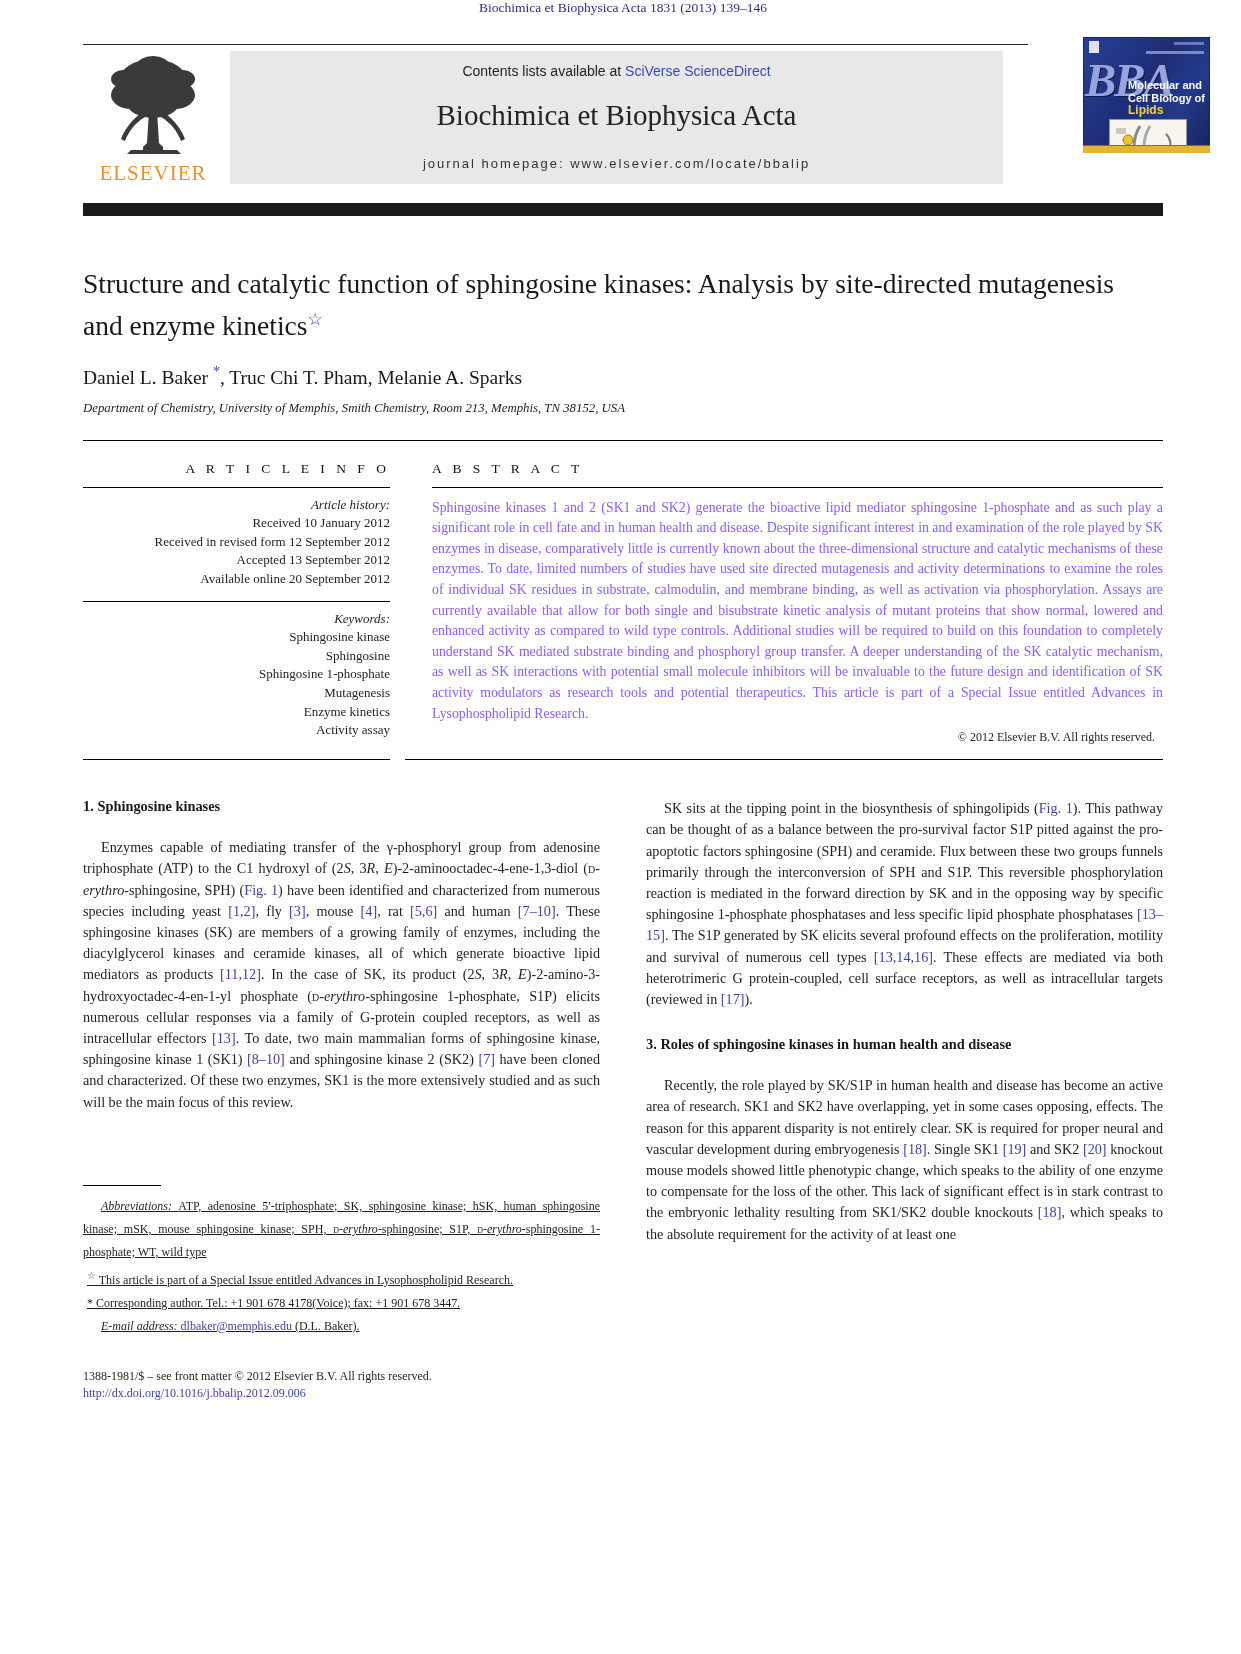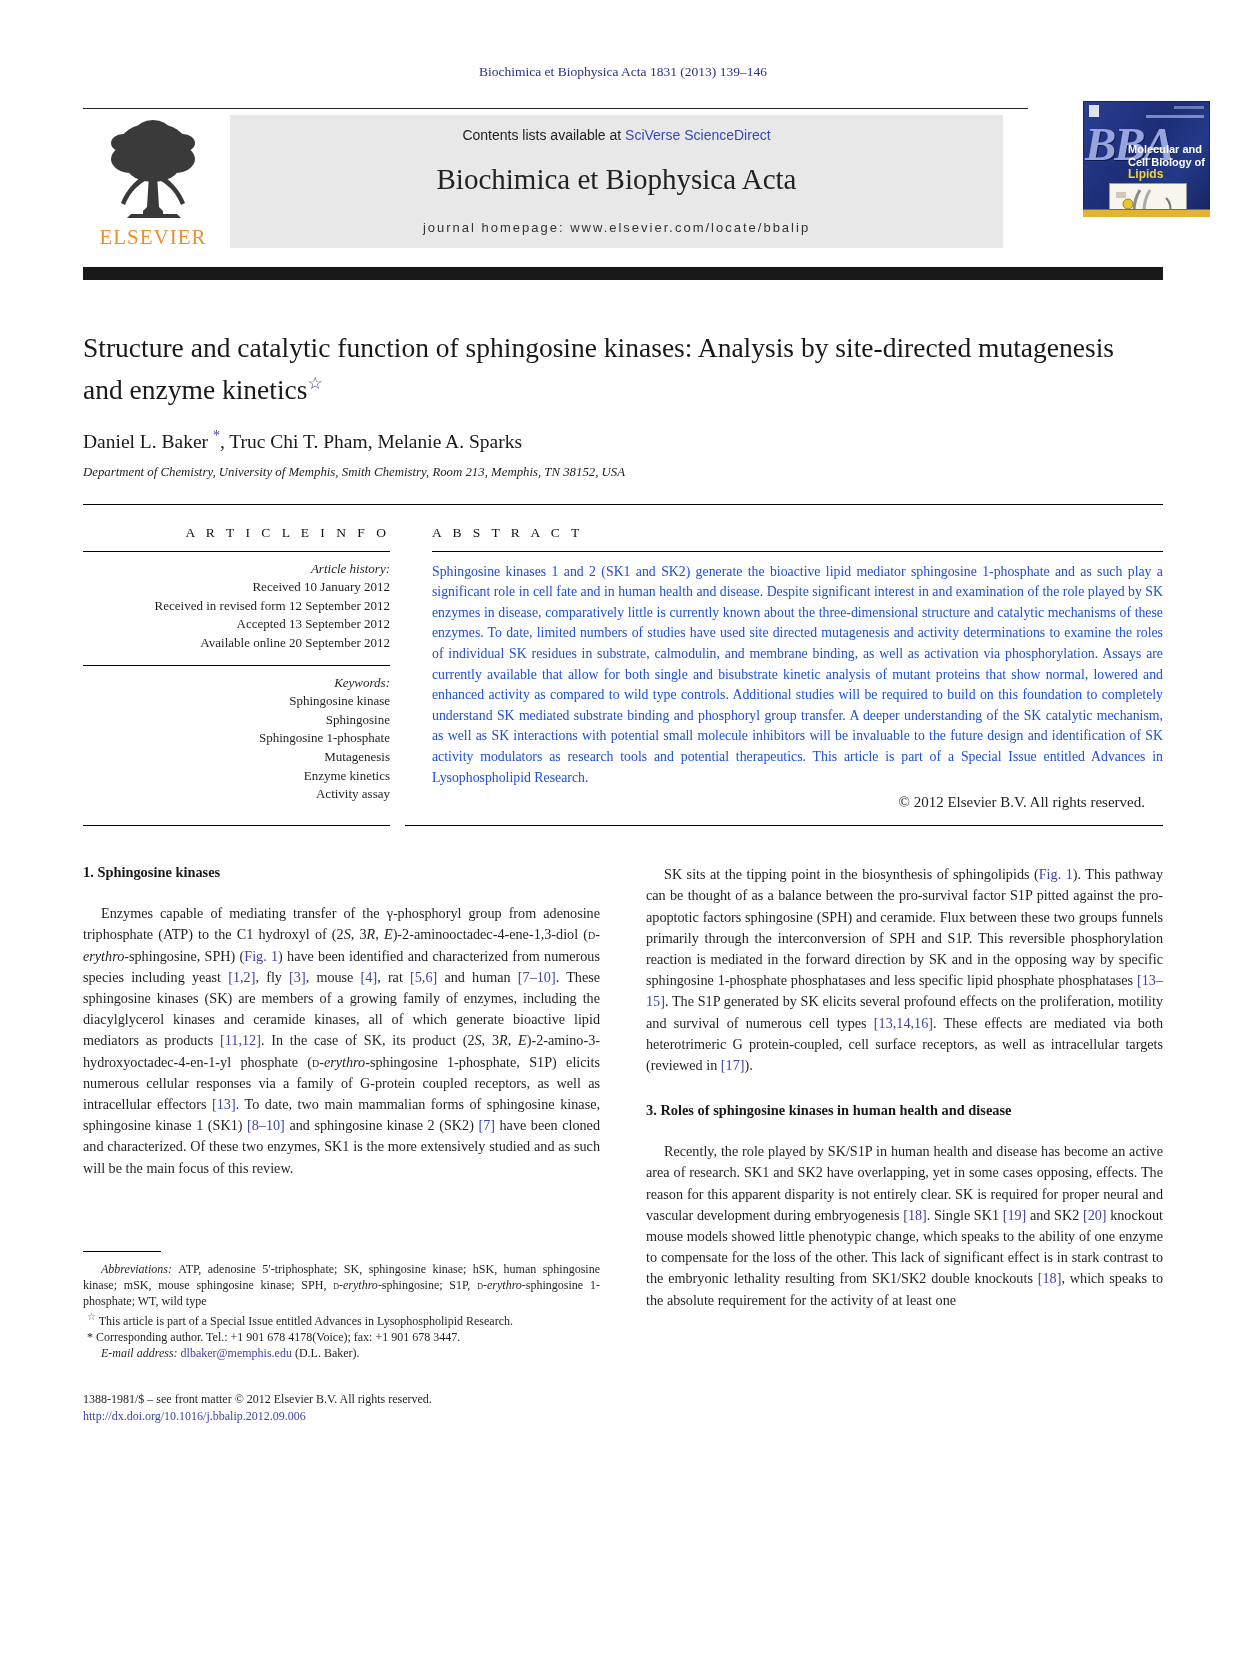--- a/index.html
+++ b/index.html
@@ -1,21 +1,21 @@
 <!DOCTYPE html>
 <html><head>
 <meta charset="utf-8">
 <style>
   html,body{margin:0;padding:0;background:#ffffff;}
   .page{position:relative;width:1241px;height:1654px;background:#fff;overflow:hidden;
         font-family:"Liberation Serif",serif;color:#1f1f1f;}
   .content{position:relative;margin-left:83px;width:1080px;}
 
   
-  .cite-line{padding-top:64px;text-align:center;font-size:13.5px;color:#2c2f85;}
+  .cite-line{text-align:center;font-size:13.5px;color:#2c2f85;}
 
   
   .head-rule{margin-top:28px;width:945px;border-top:1.5px solid #222;}
   .header-row{position:relative;height:148px;}
   .logo-block{position:absolute;left:0;top:6px;width:140px;text-align:center;}
   .logo-block svg{display:block;margin:0 auto;}
   .elsevier-word{margin-top:2px;font-size:21px;letter-spacing:1px;color:#e8912f;font-family:"Liberation Serif",serif;}
   .gray-box{position:absolute;left:147px;top:6px;width:773px;height:133px;background:#e8e8e8;text-align:center;}
   .contents-line{margin-top:12px;font-family:"Liberation Sans",sans-serif;font-size:14px;color:#222;}
   .contents-line .lnk{color:#3949b3;}
@@ -50,39 +50,39 @@
 
   
   .info-row{display:flex;width:1080px;}
   .info-col{width:307px;border-bottom:1.2px solid #000;text-align:right;}
   .abs-col{flex:1;margin-left:15px;border-bottom:1.2px solid #000;padding-left:27px;box-sizing:border-box;}
   .blk-heading{padding-top:20px;font-size:13.5px;letter-spacing:4px;color:#111;}
   .sub-rule{margin-top:10px;border-top:1px solid #000;}
   .info-body{font-size:13px;line-height:18.6px;padding-top:8px;}
   .ital{font-style:italic;}
   .kw-rule{margin:12px 0 8px 0;border-top:1px solid #000;width:100%;}
-  .abs-body{padding-top:10px;font-size:13.8px;line-height:20.6px;text-align:justify;color:#1d4ed8;}
-  .abs-copy{margin:6px 18px 14px 0;text-align:right;font-size:15px;}
+  .abs-body{padding-top:10px;font-size:13.8px;line-height:20.6px;text-align:justify;color:#8b5cf6;}
+  .abs-copy{margin:6px 8px 14px 0;text-align:right;font-size:12px;}
 
   
   .body-row{display:flex;margin-top:38px;width:1080px;}
   .col-l{width:517px;}
   .col-r{width:517px;margin-left:46px;}
   .sec-h{font-size:14.4px;font-weight:bold;color:#191919;margin:0 0 22px 0;}
   .para{font-size:14.2px;line-height:21.2px;text-align:justify;text-indent:18px;margin:0;}
   .sec-gap{height:26px;}
 
   .sg-link{color:#3d43a1;}
   .sg-i{font-style:italic;}
   .sg-sc{font-variant:small-caps;}
 
   
   .fnotes{margin-top:72px;}
   .fn-rule{width:78px;border-top:1px solid #000;margin-bottom:9px;}
-  .fn{font-size:12px;line-height:16px;text-align:justify;}
+  .fn{font-size:12px;line-height:23px;text-align:justify;text-decoration:underline;}
   .fn-abbr{text-indent:18px;}
   .fn-line{padding-left:4px;}
   .fn-star{font-size:10px;vertical-align:super;color:#555;}
   .fn-ast{color:#222;}
   .fn-email{padding-left:18px;}
   .pg-footer{margin-top:30px;font-size:12px;line-height:17.5px;}
   .pg-footer .doi{color:#3d43a1;}
 </style>
 </head>
 <body>

